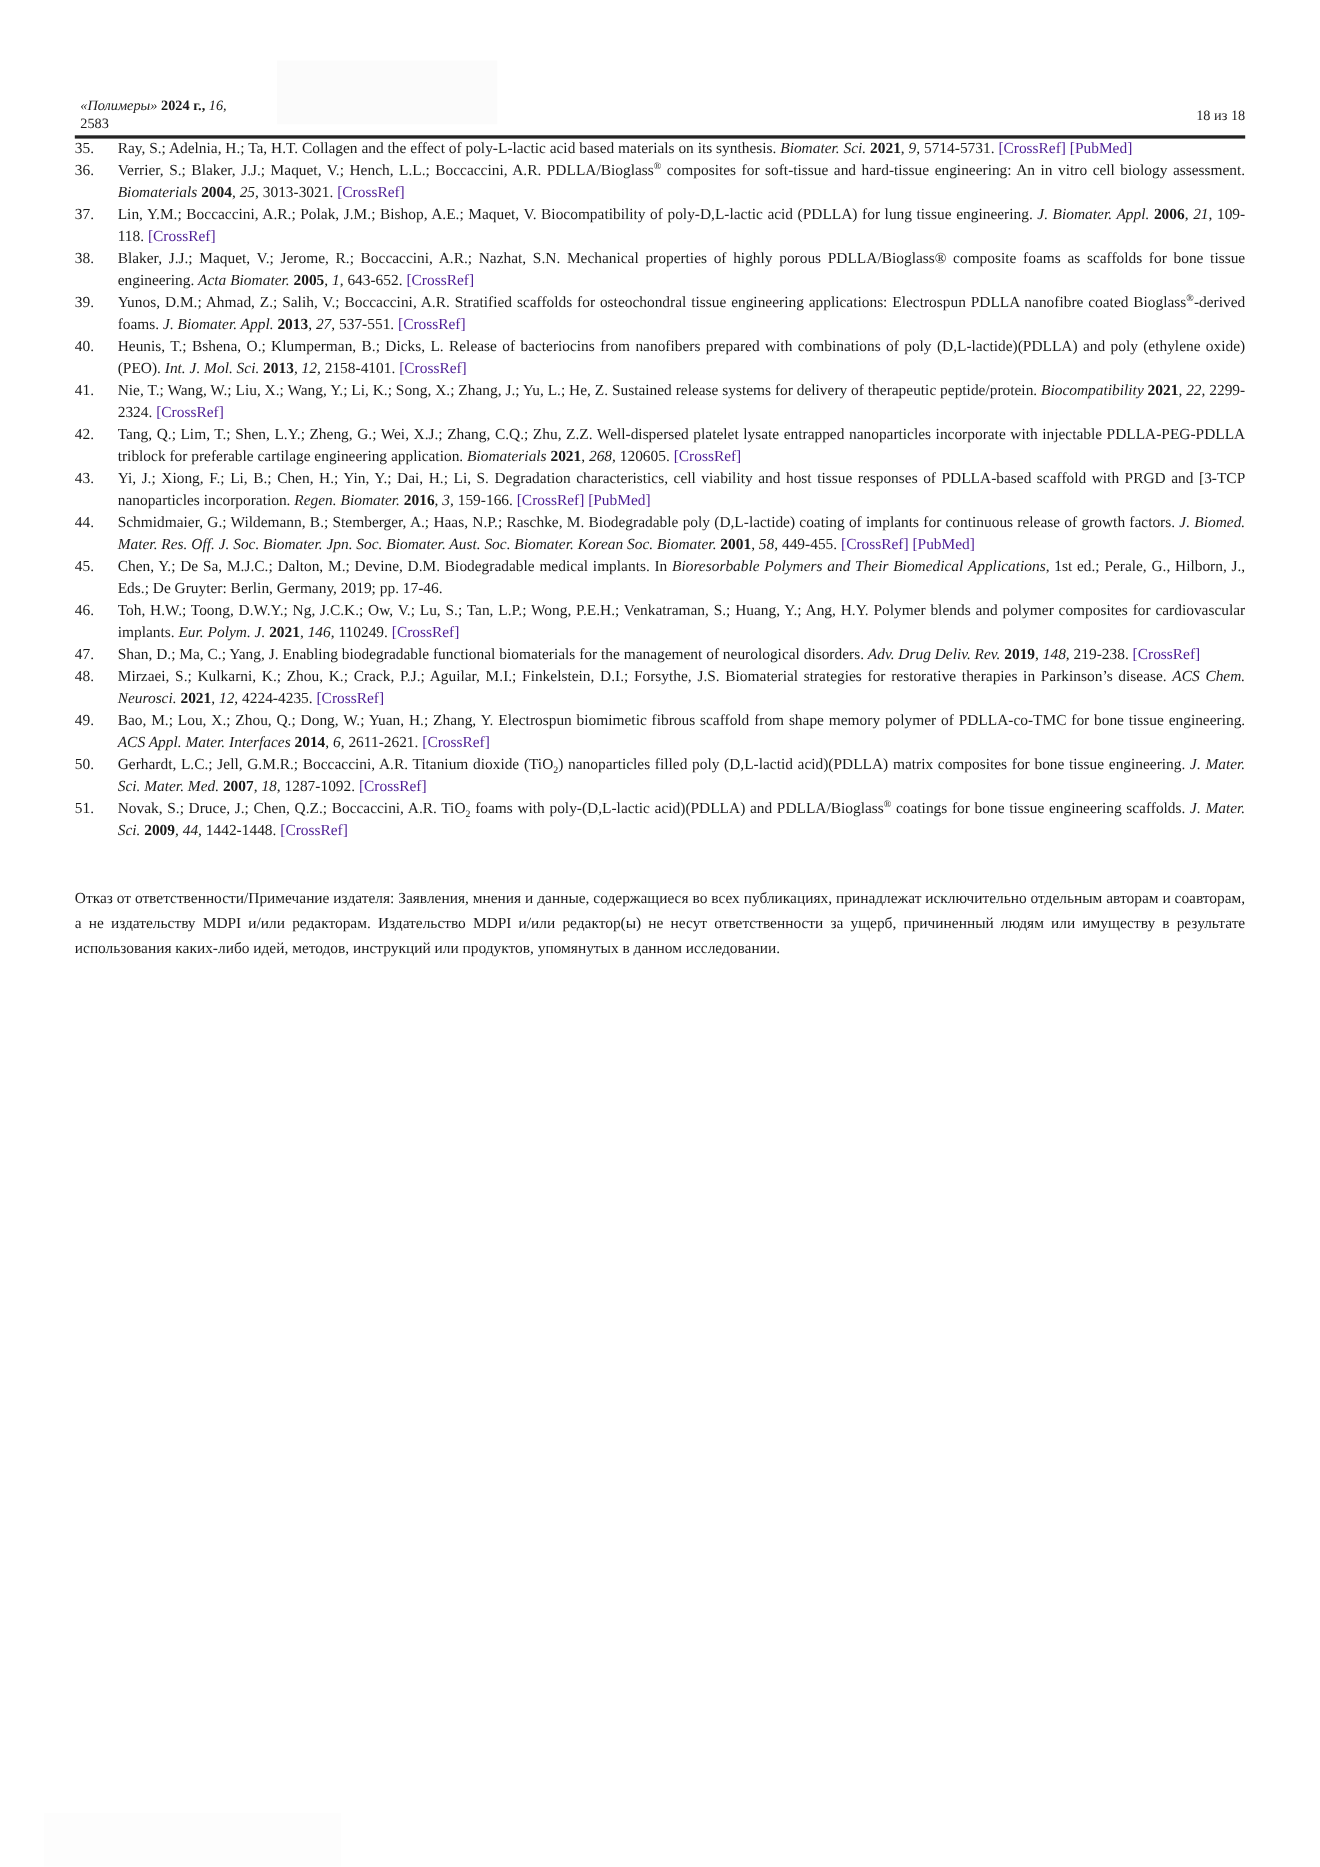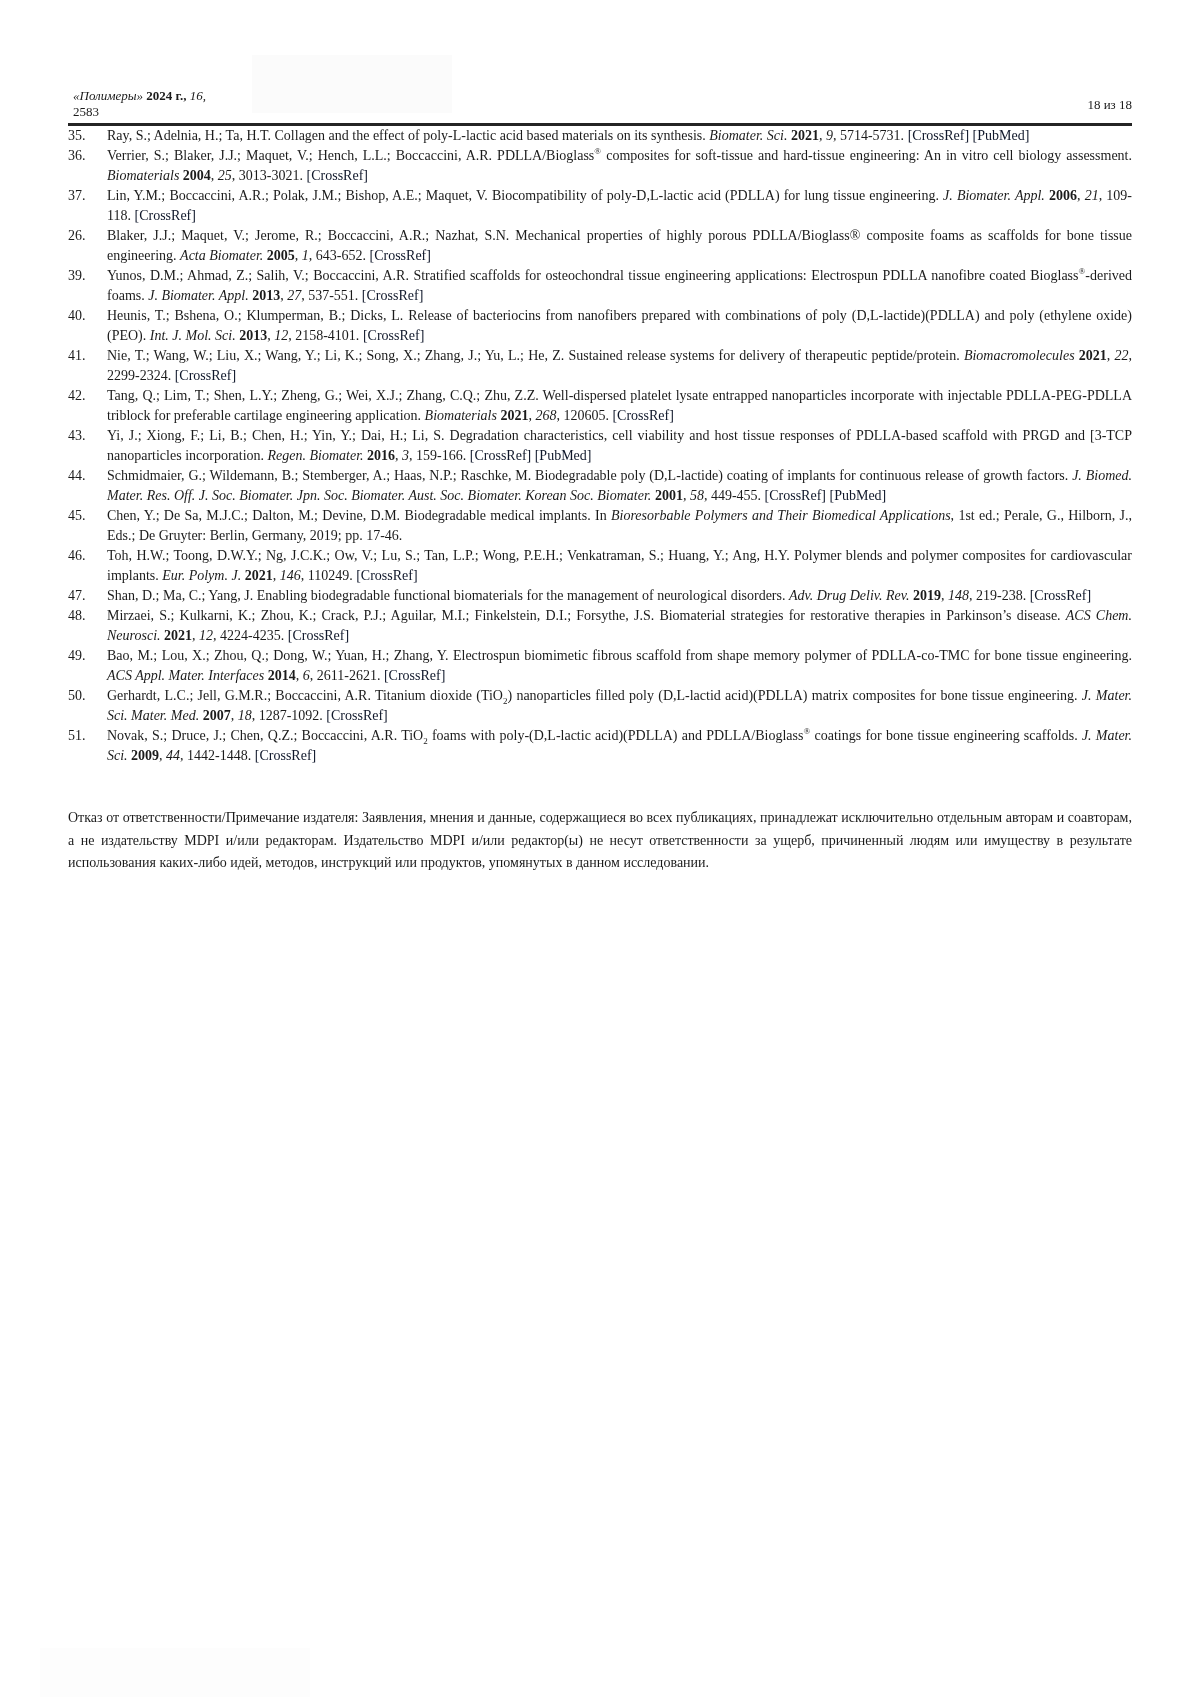--- a/index.html
+++ b/index.html
@@ -25,21 +25,21 @@
   .rule { height:3px; background:#242424; margin-top:3px; }
 
   
   .refs { font-size:14px; line-height:20px; }
   .ref { position:relative; padding-left:39px; }
   .ref-num { position:absolute; left:0; top:0; }
   .ref-text { text-align:justify; }
   .ref-text i, .hdr i { font-style:italic; }
   .ref-text b, .hdr b { font-weight:bold; }
   sup, sub { font-size:9px; line-height:0; }
-  .link { color:#0f172a; cursor:pointer;font-family:Liberation Serif, serif; }
+  .link { color:#4c1d95; cursor:pointer;font-family:Liberation Serif, serif; }
 
   
   .disclaimer { margin-top:41px; font-size:14px; line-height:22.5px; text-align:justify; }
   .disclaimer b { font-weight:normal; }
 </style>
 </head>
 <body>
 
 <div class="page">
   <div class="artifact top"></div>
@@ -66,34 +66,34 @@
         </div>
         <div class="ref">
           <span class="ref-num">36.</span>
           <div class="ref-text"><span>Verrier, S.; Blaker, J.J.; Maquet, V.; Hench, L.L.; Boccaccini, A.R. PDLLA/Bioglass</span><sup>®</sup><span> composites for soft-tissue and hard-tissue engineering: An in vitro cell biology assessment. </span><i>Biomaterials </i><b>2004</b><span>, </span><i>25</i><span>, 3013-3021. </span><span class="link">[CrossRef]</span></div>
         </div>
         <div class="ref">
           <span class="ref-num">37.</span>
           <div class="ref-text"><span>Lin, Y.M.; Boccaccini, A.R.; Polak, J.M.; Bishop, A.E.; Maquet, V. Biocompatibility of poly-D,L-lactic acid (PDLLA) for lung tissue engineering. </span><i>J. Biomater. Appl. </i><b>2006</b><span>, </span><i>21</i><span>, 109-118. </span><span class="link">[CrossRef]</span></div>
         </div>
         <div class="ref">
-          <span class="ref-num">26.</span>
+          <span class="ref-num">38.</span>
           <div class="ref-text"><span>Blaker, J.J.; Maquet, V.; Jerome, R.; Boccaccini, A.R.; Nazhat, S.N. Mechanical properties of highly porous PDLLA/Bioglass® composite foams as scaffolds for bone tissue engineering. </span><i>Acta Biomater. </i><b>2005</b><span>, </span><i>1</i><span>, 643-652. </span><span class="link">[CrossRef]</span></div>
         </div>
         <div class="ref">
           <span class="ref-num">39.</span>
           <div class="ref-text"><span>Yunos, D.M.; Ahmad, Z.; Salih, V.; Boccaccini, A.R. Stratified scaffolds for osteochondral tissue engineering applications: Electrospun PDLLA nanofibre coated Bioglass</span><sup>®</sup><span>-derived foams. </span><i>J. Biomater. Appl. </i><b>2013</b><span>, </span><i>27</i><span>, 537-551. </span><span class="link">[CrossRef]</span></div>
         </div>
         <div class="ref">
           <span class="ref-num">40.</span>
           <div class="ref-text"><span>Heunis, T.; Bshena, O.; Klumperman, B.; Dicks, L. Release of bacteriocins from nanofibers prepared with combinations of poly (D,L-lactide)(PDLLA) and poly (ethylene oxide)(PEO). </span><i>Int. J. Mol. Sci. </i><b>2013</b><span>, </span><i>12</i><span>, 2158-4101. </span><span class="link">[CrossRef]</span></div>
         </div>
         <div class="ref">
           <span class="ref-num">41.</span>
-          <div class="ref-text"><span>Nie, T.; Wang, W.; Liu, X.; Wang, Y.; Li, K.; Song, X.; Zhang, J.; Yu, L.; He, Z. Sustained release systems for delivery of therapeutic peptide/protein. </span><i>Biomacromolecules </i><b>2021</b><span>, </span><i>22</i><span>, 2299-2324. </span><span class="link">[CrossRef]</span></div>
+          <div class="ref-text"><span>Nie, T.; Wang, W.; Liu, X.; Wang, Y.; Li, K.; Song, X.; Zhang, J.; Yu, L.; He, Z. Sustained release systems for delivery of therapeutic peptide/protein. </span><i>Biocompatibility </i><b>2021</b><span>, </span><i>22</i><span>, 2299-2324. </span><span class="link">[CrossRef]</span></div>
         </div>
         <div class="ref">
           <span class="ref-num">42.</span>
           <div class="ref-text"><span>Tang, Q.; Lim, T.; Shen, L.Y.; Zheng, G.; Wei, X.J.; Zhang, C.Q.; Zhu, Z.Z. Well-dispersed platelet lysate entrapped nanoparticles incorporate with injectable PDLLA-PEG-PDLLA triblock for preferable cartilage engineering application. </span><i>Biomaterials </i><b>2021</b><span>, </span><i>268</i><span>, 120605. </span><span class="link">[CrossRef]</span></div>
         </div>
         <div class="ref">
           <span class="ref-num">43.</span>
           <div class="ref-text"><span>Yi, J.; Xiong, F.; Li, B.; Chen, H.; Yin, Y.; Dai, H.; Li, S. Degradation characteristics, cell viability and host tissue responses of PDLLA-based scaffold with PRGD and [3-TCP nanoparticles incorporation. </span><i>Regen. Biomater. </i><b>2016</b><span>, </span><i>3</i><span>, 159-166. </span><span class="link">[CrossRef]</span><span> </span><span class="link">[PubMed]</span></div>
         </div>
         <div class="ref">

